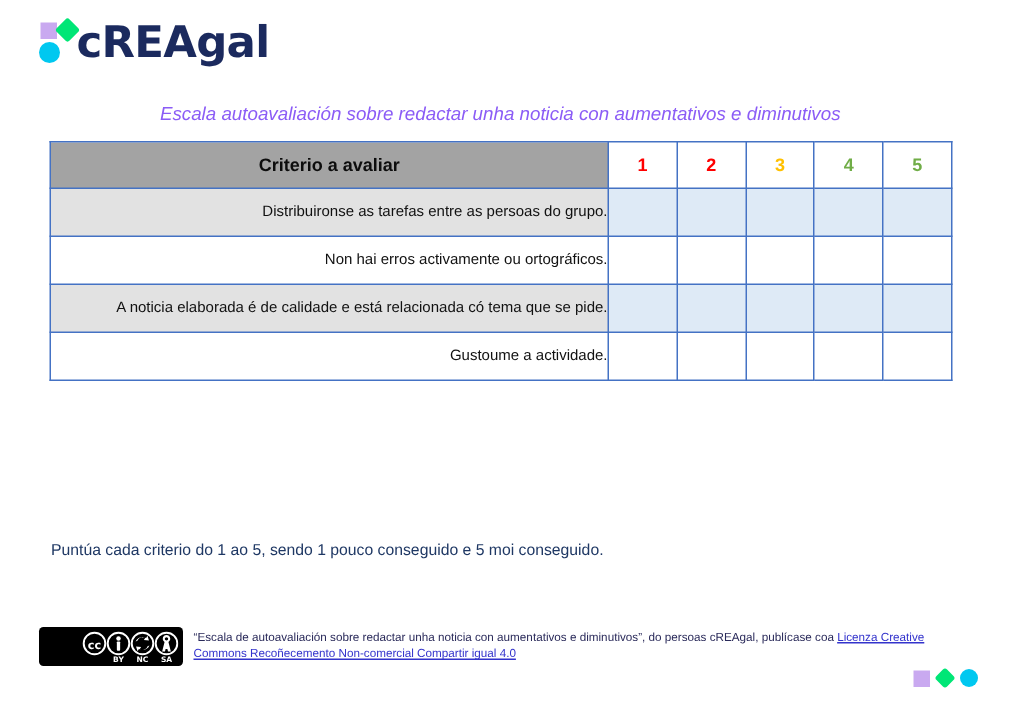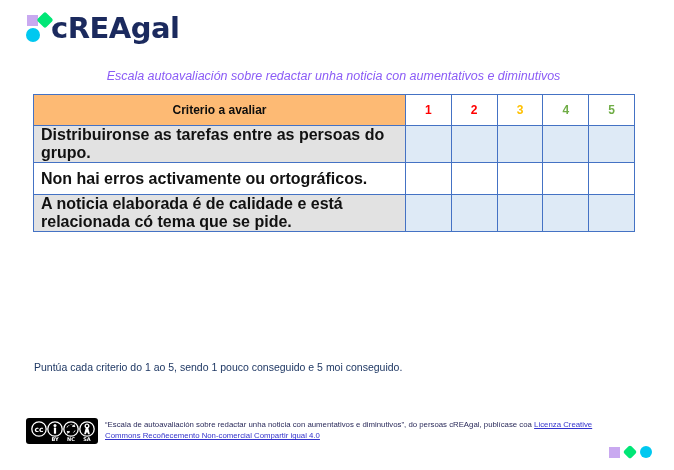--- a/index.html
+++ b/index.html
@@ -96,43 +96,44 @@
   }
   .col-criterio { width: 372px; }
   .col-num { width: 45.8px; }
 
   th.head-criterio {
     height: 30px;
     text-align: center;
     font-size: 12px;
     font-weight: 700;
     color: #0d0d0d;
-    background: #fdba74;
+    background: #a3a3a3;
   }
   th.head-num {
     height: 30px;
     text-align: center;
     font-size: 12px;
     font-weight: 700;
     background: #ffffff;
   }
   th.n1 { color: #ff0000; }
   th.n2 { color: #ff0000; }
   th.n3 { color: #ffc000; }
   th.n4 { color: #70ad47; }
   th.n5 { color: #70ad47; }
 
   td.criterio {
     height: 31px;
-    font-size: 16px;
-    font-weight: 700;
+    font-size: 10px;
+    font-weight: 400;
     color: #111111;
     padding: 0 0 0 7px;
     background: #ffffff;
     vertical-align: middle;
+    text-align: right;
   }
   td.rate {
     height: 31px;
     background: #ffffff;
   }
   tr.shaded td.criterio { background: #e2e2e2; }
   tr.shaded td.rate { background: #deeaf6; }
 
   
   .note {
@@ -157,20 +158,21 @@
     flex: 0 0 auto;
     width: 72px;
     height: 26px;
     background: #000000;
     border-radius: 3px;
     display: flex;
     align-items: center;
     justify-content: center;
     margin-right: 7px;
     margin-top: 1px;
+    padding-left: 24px;
   }
   .cc-badge svg { display: block; }
 
   .footer-text {
     font-size: 7.8px;
     line-height: 1.45;
     color: #2a2a5a;
     padding-top: 2px;
   }
   .footer-text .ital { }
@@ -255,20 +257,28 @@
       <td class="rate"></td>
     </tr>
     <tr class="shaded">
       <td class="criterio">A noticia elaborada é de calidade e está relacionada có tema que se pide.</td>
       <td class="rate"></td>
       <td class="rate"></td>
       <td class="rate"></td>
       <td class="rate"></td>
       <td class="rate"></td>
     </tr>
+    <tr>
+      <td class="criterio">Gustoume a actividade.</td>
+      <td class="rate"></td>
+      <td class="rate"></td>
+      <td class="rate"></td>
+      <td class="rate"></td>
+      <td class="rate"></td>
+    </tr>
   </tbody>
 </table>
 
 <div class="note">Puntúa cada criterio do 1 ao 5, sendo 1 pouco conseguido e  5 moi conseguido.</div>
 
 <div class="footer">
   <div class="cc-badge">
     <svg width="66" height="22" viewBox="0 0 66 22" xmlns="http://www.w3.org/2000/svg">
       <g fill="none" stroke="#ffffff" stroke-width="1.3">
         <circle cx="10" cy="9" r="7.2"></circle>

